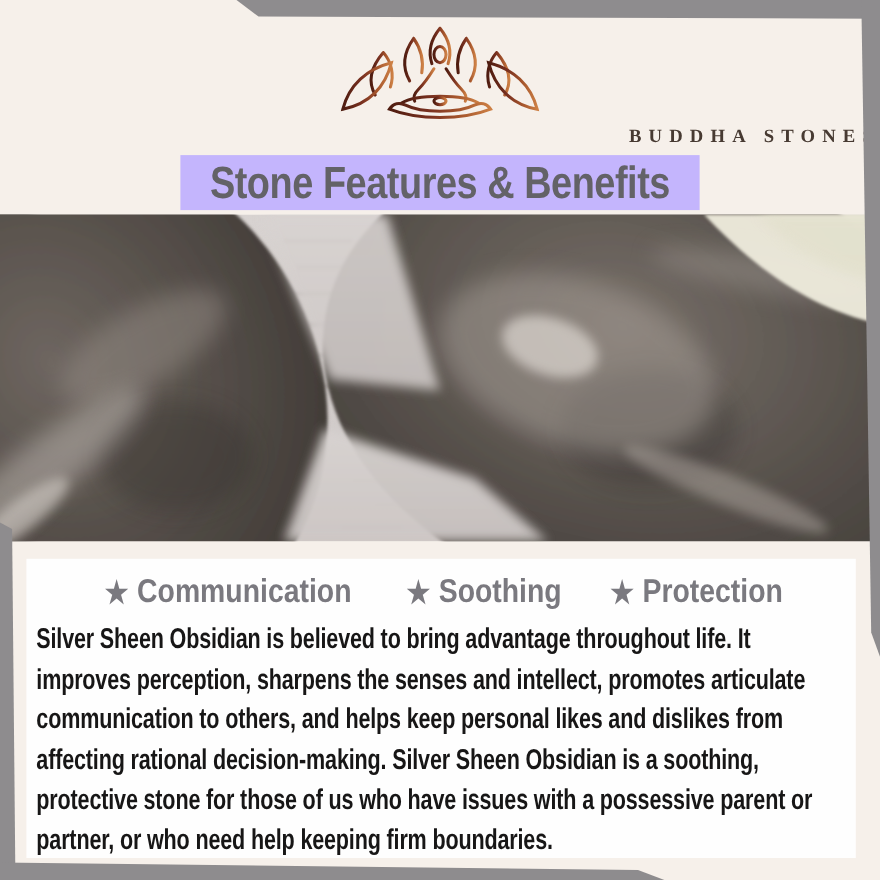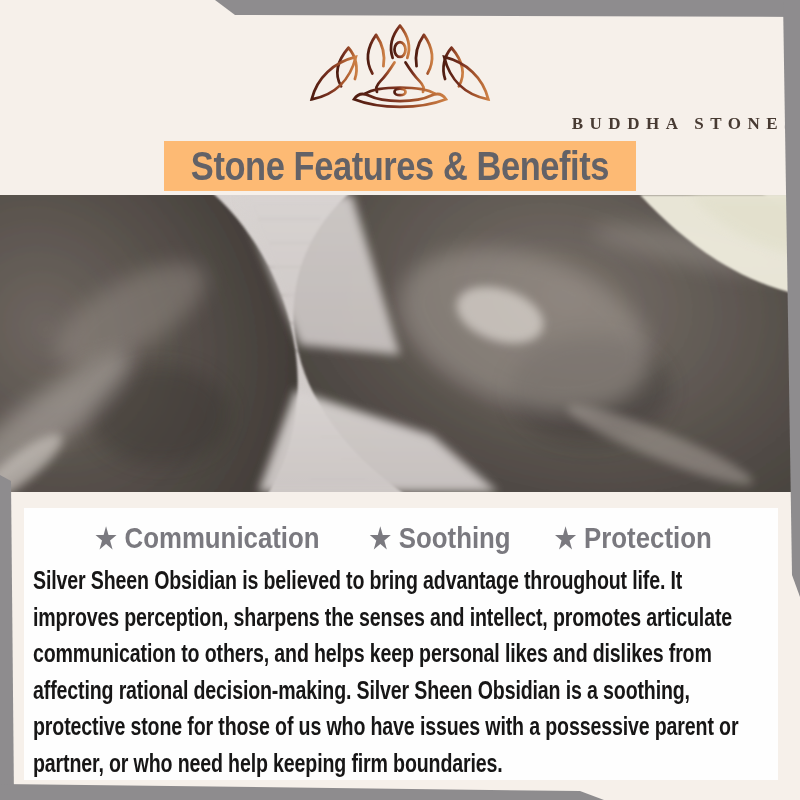--- a/index.html
+++ b/index.html
@@ -7,21 +7,21 @@
   .card{position:absolute;inset:0;background:#f6f0ea;}
 
   
   .logo{position:absolute;top:22px;left:290px;width:220px;height:92px;}
   .brand-name{position:absolute;top:114px;left:0;width:800px;text-align:right;
     font-family:"Liberation Serif",serif;font-size:17px;font-weight:700;
     color:#473a32;letter-spacing:6.5px;text-indent:6.5px;}
 
   
   .title-banner{position:absolute;top:141px;left:164px;width:472px;height:50px;
-    background:#fdba74;display:flex;align-items:center;justify-content:center;}
+    background:#c4b5fd;display:flex;align-items:center;justify-content:center;}
   .title-banner h1{margin:0;font-size:41px;font-weight:700;color:#636267;
     transform:scaleX(0.84);white-space:nowrap;letter-spacing:-0.5px;}
 
   
   .photo{position:absolute;top:195px;left:0;width:800px;height:297px;margin:0;}
   .photo svg{display:block;width:800px;height:297px;}
   .badge{position:absolute;left:18px;top:257px;width:232px;height:38px;
     background:rgba(88,87,90,0.9);display:flex;align-items:center;}
   .badge span{font-size:26px;font-weight:700;color:#ffffff;transform:scaleX(0.85);
     transform-origin:0 50%;white-space:nowrap;padding-left:13px;}

